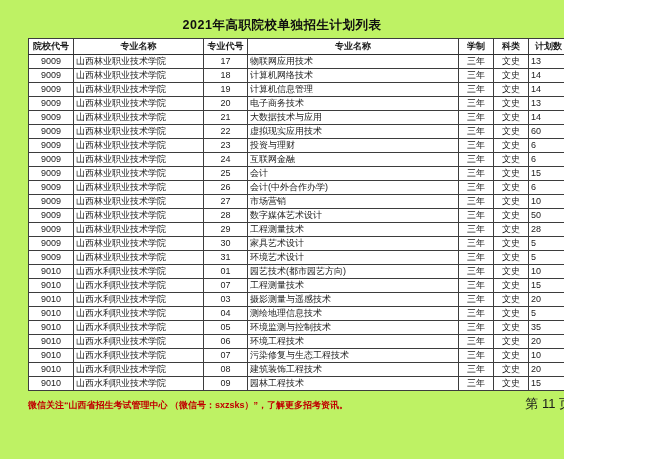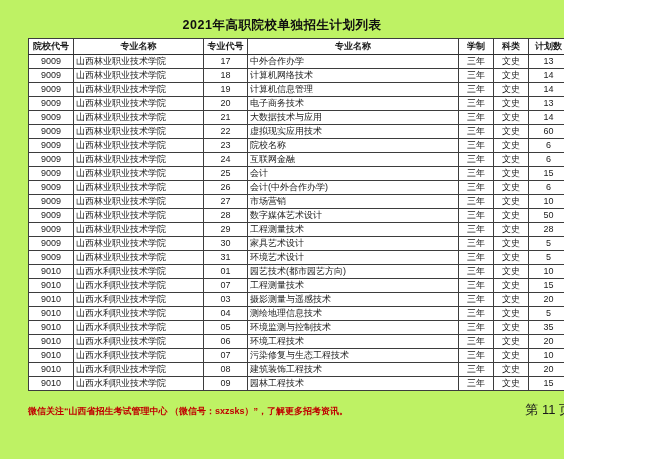--- a/index.html
+++ b/index.html
@@ -41,24 +41,24 @@
   }
   table.plan-table th {
     height: 16px;
     font-weight: bold;
     text-align: center;
     border-bottom: 1.5px solid #2e2e2e;
   }
   table.plan-table td { height: 14px; }
   td.a-center, th.a-center { text-align: center; }
   td.a-left   { text-align: left; }
-  td.a-right  { text-align: center; padding-right: 3px; }
+  td.a-right  { text-align: left; padding-right: 3px; }
   .footer-bar {
     width: 605px;
-    margin: 10px 0 0 28px;
+    margin: 4px 0 0 28px;
     display: flex;
     justify-content: space-between;
     align-items: baseline;
   }
   .wechat-notice {
     font-size: 9px;
     font-weight: bold;
   }
   .page-info {
     font-size: 13px;
@@ -94,21 +94,21 @@
           <th class="a-center">科类</th>
           <th class="a-center">计划数</th>
           <th class="a-center">备注</th>
         </tr>
     </thead>
     <tbody id="table-body">
         <tr>
           <td class="a-center">9009</td>
           <td class="a-left">山西林业职业技术学院</td>
           <td class="a-center">17</td>
-          <td class="a-left">中外合作办学</td>
+          <td class="a-left">物联网应用技术</td>
           <td class="a-center">三年</td>
           <td class="a-center">文史</td>
           <td class="a-right">13</td>
           <td class="a-left"></td>
         </tr>
         <tr>
           <td class="a-center">9009</td>
           <td class="a-left">山西林业职业技术学院</td>
           <td class="a-center">18</td>
           <td class="a-left">计算机网络技术</td>
@@ -154,21 +154,21 @@
           <td class="a-left">虚拟现实应用技术</td>
           <td class="a-center">三年</td>
           <td class="a-center">文史</td>
           <td class="a-right">60</td>
           <td class="a-left"></td>
         </tr>
         <tr>
           <td class="a-center">9009</td>
           <td class="a-left">山西林业职业技术学院</td>
           <td class="a-center">23</td>
-          <td class="a-left">院校名称</td>
+          <td class="a-left">投资与理财</td>
           <td class="a-center">三年</td>
           <td class="a-center">文史</td>
           <td class="a-right">6</td>
           <td class="a-left"></td>
         </tr>
         <tr>
           <td class="a-center">9009</td>
           <td class="a-left">山西林业职业技术学院</td>
           <td class="a-center">24</td>
           <td class="a-left">互联网金融</td>

